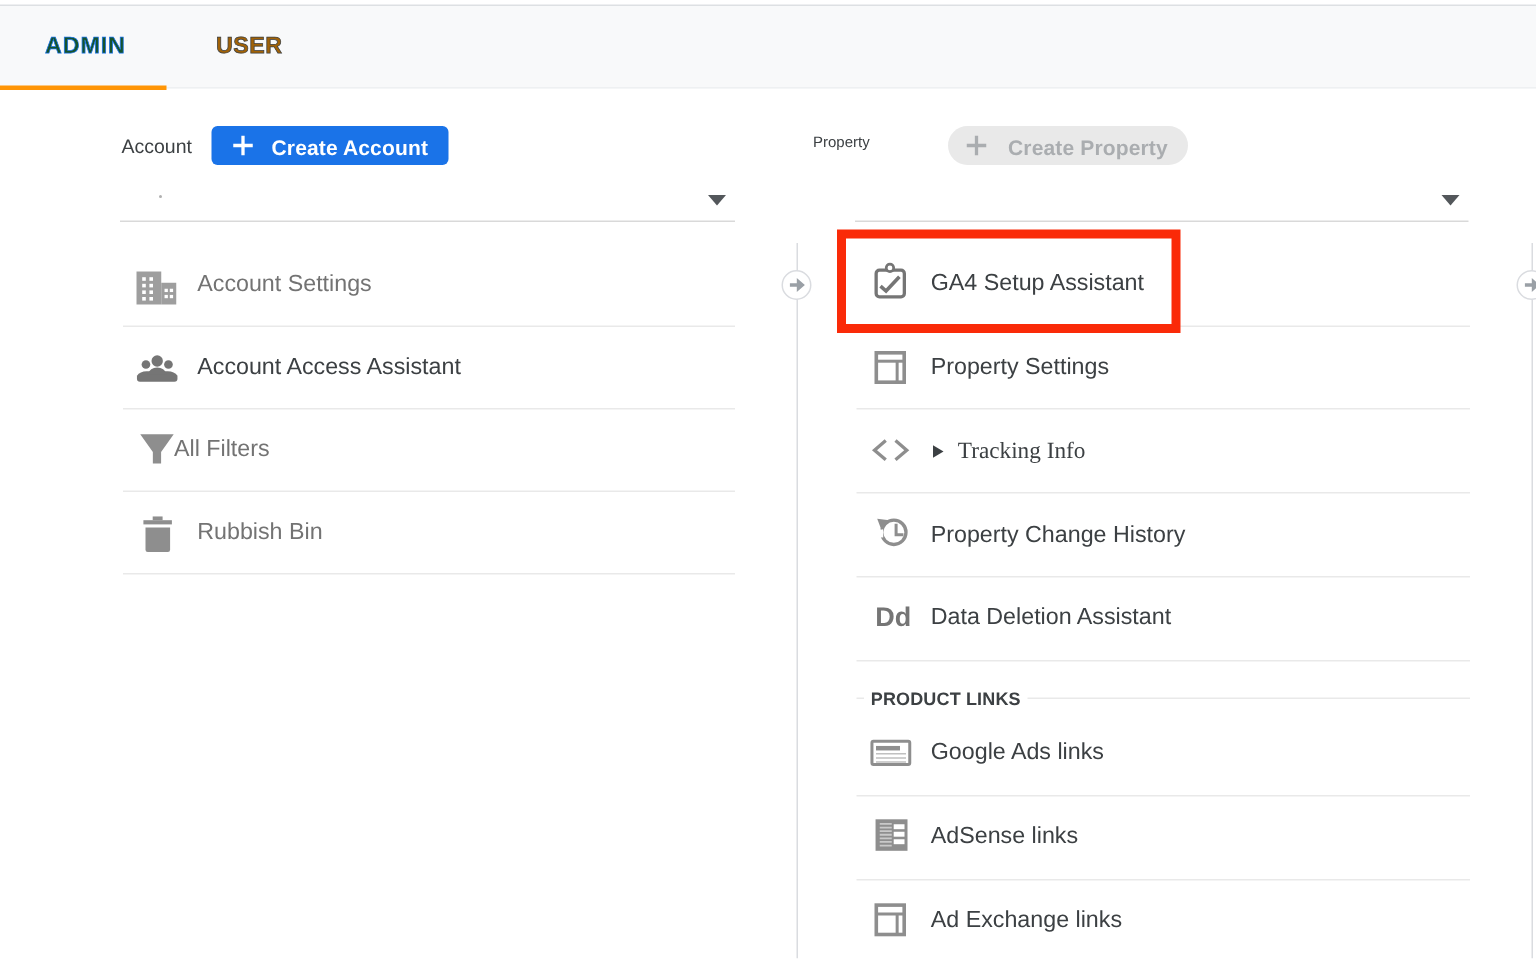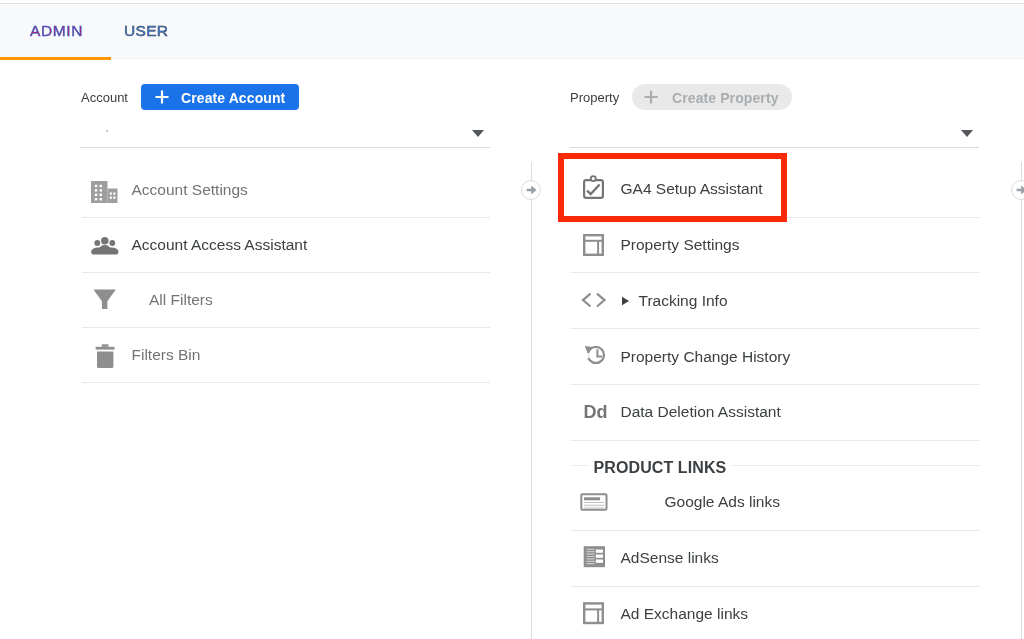--- a/index.html
+++ b/index.html
@@ -8,70 +8,70 @@
   .row-text{font-size:15.5px;color:#3c4043;}
   .row-text.dis{color:#737373;}
   .divider{position:absolute;height:1px;background:#e9e9e9;}
   .vline{position:absolute;width:1px;background:#dadce0;}
 </style>
 </head>
 <body>
 
   <div class="abs" style="left:0;top:3px;width:1024px;height:1px;background:#dde0e3;"></div>
   <div class="abs" style="left:0;top:4px;width:1024px;height:54px;background:#f8f9fa;border-bottom:1px solid #eef0f2;"></div>
-  <div class="abs" style="left:30px;top:21.5px;font-size:15.5px;font-weight:400;-webkit-text-stroke:0.5px #1a73e8;color:#be185d;letter-spacing:0.6px;">ADMIN</div>
-  <div class="abs" style="left:124px;top:21.5px;font-size:15.5px;font-weight:400;-webkit-text-stroke:0.5px #3c4043;color:#3b82f6;letter-spacing:0.3px;">USER</div>
+  <div class="abs" style="left:30px;top:21.5px;font-size:15.5px;font-weight:700;-webkit-text-stroke:0.5px #1a73e8;color:#14532d;letter-spacing:0.6px;">ADMIN</div>
+  <div class="abs" style="left:144px;top:21.5px;font-size:15.5px;font-weight:700;-webkit-text-stroke:0.5px #3c4043;color:#a16207;letter-spacing:0.3px;">USER</div>
   <div class="abs" style="left:0;top:57px;width:111px;height:3px;background:#ff9505;"></div>
 
   <div class="abs" style="left:81px;top:90px;font-size:13px;color:#3c4043;">Account</div>
   <div class="abs" style="left:141px;top:84px;width:158px;height:26px;background:#1a73e8;border-radius:4px;text-align:center;">
     <svg class="abs" style="left:13px;top:5px;" width="16" height="16" viewBox="0 0 16 16">
       <path d="M8 1.5 V14.5 M1.5 8 H14.5" stroke="#fff" stroke-width="2.2"></path>
     </svg>
     <div class="abs" style="left:40px;top:5.5px;font-size:14px;font-weight:700;color:#fff;letter-spacing:0.1px;">Create Account</div>
   </div>
   <div class="abs" style="left:105.5px;top:129.5px;width:2.5px;height:2.5px;background:#b0b0b0;border-radius:50%;"></div>
   <div class="abs" style="left:80px;top:146.5px;width:410px;height:1.2px;background:#d9d9d9;"></div>
   <div class="abs" style="left:472px;top:130px;width:0;height:0;border-left:6.5px solid transparent;border-right:6.5px solid transparent;border-top:7px solid #53575b;"></div>
 
-  <div class="abs" style="left:570px;top:90px;font-size:13px;color:#3c4043;">Property</div>
+  <div class="abs" style="left:542px;top:90px;font-size:10px;color:#3c4043;">Property</div>
   <div class="abs" style="left:632px;top:84px;width:160px;height:26px;background:#e9e9e9;border-radius:13px;">
     <svg class="abs" style="left:11px;top:5px;" width="16" height="16" viewBox="0 0 16 16">
       <path d="M8 1.5 V14.5 M1.5 8 H14.5" stroke="#aaadb0" stroke-width="2.2"></path>
     </svg>
     <div class="abs" style="left:40px;top:5.5px;font-size:14px;font-weight:700;color:#aaadb0;letter-spacing:0.1px;">Create Property</div>
   </div>
   <div class="abs" style="left:570px;top:146.5px;width:409px;height:1.2px;background:#d9d9d9;"></div>
   <div class="abs" style="left:960.5px;top:130px;width:0;height:0;border-left:6.5px solid transparent;border-right:6.5px solid transparent;border-top:7px solid #53575b;"></div>
 
   <div id="lrow1"></div>
   <div class="abs row-text dis" style="left:131.5px;top:180.9px;">Account Settings</div>
   <div class="divider" style="left:82px;top:217px;width:408px;"></div>
   <div class="abs row-text" style="left:131.5px;top:235.9px;">Account Access Assistant</div>
   <div class="divider" style="left:82px;top:272px;width:408px;"></div>
-  <div class="abs row-text dis" style="left:149px;top:290.9px;">All Filters</div>
+  <div class="abs row-text dis" style="left:116px;top:290.9px;">All Filters</div>
   <div class="divider" style="left:82px;top:327px;width:408px;"></div>
-  <div class="abs row-text dis" style="left:131.5px;top:345.9px;">Filters Bin</div>
+  <div class="abs row-text dis" style="left:131.5px;top:345.9px;">Rubbish Bin</div>
   <div class="divider" style="left:82px;top:382px;width:408px;"></div>
 
   <div class="abs row-text" style="left:620.5px;top:180.4px;">GA4 Setup Assistant</div>
   <div class="divider" style="left:571px;top:217px;width:409px;"></div>
   <div class="abs row-text" style="left:620.5px;top:235.9px;">Property Settings</div>
   <div class="divider" style="left:571px;top:272px;width:409px;"></div>
-  <div class="abs row-text" style="left:638.5px;top:291.9px;">Tracking Info</div>
+  <div class="abs row-text" style="left:638.5px;top:291.9px;font-family:Liberation Serif, serif;">Tracking Info</div>
   <div class="divider" style="left:571px;top:328px;width:409px;"></div>
   <div class="abs row-text" style="left:620.5px;top:347.9px;">Property Change History</div>
   <div class="divider" style="left:571px;top:384px;width:409px;"></div>
   <div class="abs row-text" style="left:620.5px;top:403.4px;">Data Deletion Assistant</div>
   <div class="divider" style="left:571px;top:440px;width:409px;"></div>
 
   <div class="divider" style="left:571px;top:465px;width:409px;"></div>
-  <div class="abs" style="left:576px;top:459.3px;background:#fff;padding:0 4.5px;font-size:16px;font-weight:700;color:#3c4043;letter-spacing:0.1px;margin-left:13px;">PRODUCT LINKS</div>
+  <div class="abs" style="left:576px;top:459.3px;background:#fff;padding:0 4.5px;font-size:12px;font-weight:700;color:#3c4043;letter-spacing:0.1px;">PRODUCT LINKS</div>
 
-  <div class="abs row-text" style="left:620.5px;top:493.4px;margin-left:44px;">Google Ads links</div>
+  <div class="abs row-text" style="left:620.5px;top:493.4px;">Google Ads links</div>
   <div class="divider" style="left:571px;top:530px;width:409px;"></div>
   <div class="abs row-text" style="left:620.5px;top:549.4px;text-align:center;">AdSense links</div>
   <div class="divider" style="left:571px;top:586px;width:409px;"></div>
   <div class="abs row-text" style="left:620.5px;top:605.4px;">Ad Exchange links</div>
 
   <svg class="abs" style="left:0;top:0;" width="1024" height="639" viewBox="0 0 1024 639">
 
     <g fill="#9e9e9e">
       <path d="M91 181 h16.5 v22 h-16.5 z"></path>
       <path d="M107.5 188.5 h10 v14.5 h-10 z"></path>

